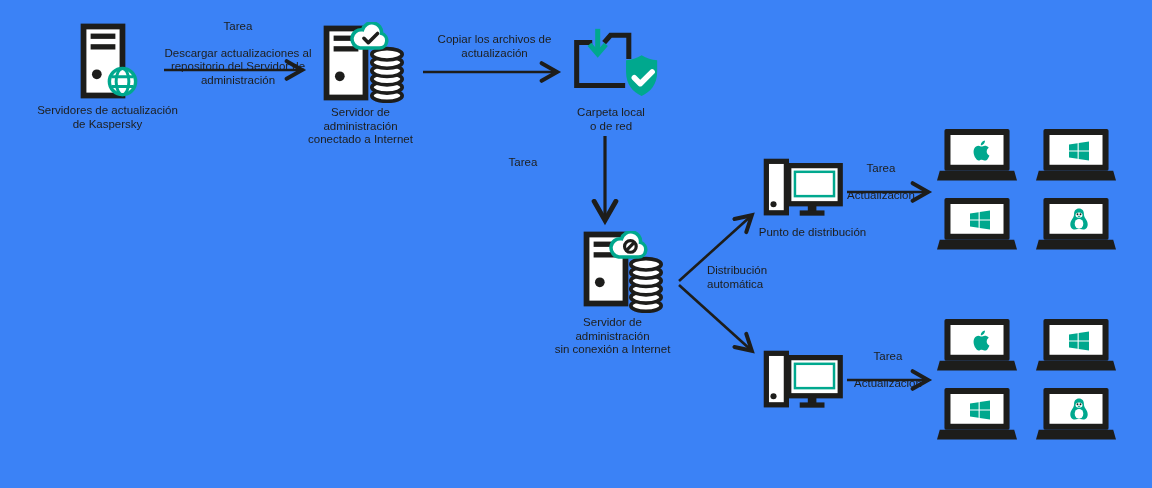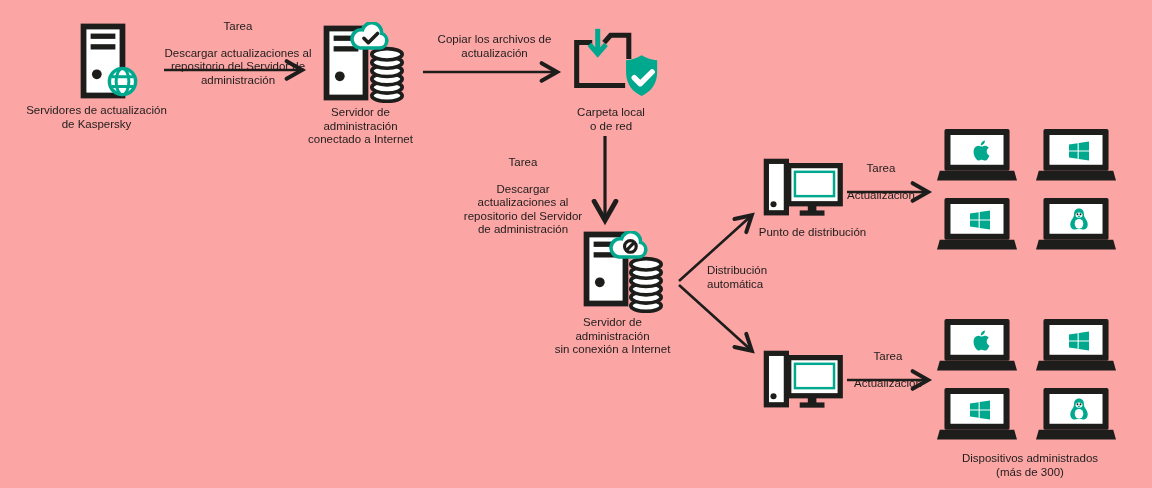--- a/index.html
+++ b/index.html
@@ -1,17 +1,17 @@
 <!DOCTYPE html>
 <html><head>
 <meta charset="utf-8">
 <style>
   html,body{margin:0;padding:0;background:#fff;}
   #canvas{
-    position:relative;width:1152px;height:488px;background:#fca5a5;overflow:hidden;
+    position:relative;width:1152px;height:488px;background:#3b82f6;overflow:hidden;
     font-family:"Liberation Sans","DejaVu Sans",sans-serif;color:#1d1d1b;
   }
   .lbl{
     position:absolute;font-size:11.5px;line-height:13.5px;text-align:center;
     white-space:pre-line;color:#1d1d1b;
   }
   .lbl.left{text-align:left;}
   .it{}
   .iconwrap{position:absolute;}
   .iconwrap svg{position:absolute;display:block;}
@@ -201,39 +201,35 @@
       <use href="#logo-tux" x="31" y="10" width="24" height="25"></use>
     </svg>
 
   <div class="lbl" style="left:157px;top:6px;width:162px">
     <span>Tarea</span><br>
     <span class="it">Descargar actualizaciones al
 repositorio del Servidor de
 administración</span>
   </div>
 
-  <div class="lbl" style="left:14px;top:104px;width:165px">Servidores de actualización
+  <div class="lbl" style="left:25px;top:104px;width:165px">Servidores de actualización
 de Kaspersky</div>
 
   <div class="lbl" style="left:288px;top:106px;width:145px">Servidor de
 administración
 conectado a Internet</div>
 
   <div class="lbl" style="left:417px;top:33px;width:155px">Copiar los archivos de
 actualización</div>
 
   <div class="lbl" style="left:556px;top:106px;width:110px">Carpeta local
 o de red</div>
 
   <div class="lbl" style="left:440px;top:142px;width:166px">
     <span>Tarea</span><br>
-    <span class="it">Descargar
-actualizaciones al
-repositorio del Servidor
-de administración</span>
   </div>
 
   <div class="lbl" style="left:525px;top:316px;width:175px">Servidor de
 administración
 sin conexión a Internet</div>
 
   <div class="lbl left" style="left:707px;top:264px;width:95px">Distribución
 automática</div>
 
   <div class="lbl" style="left:730px;top:226px;width:165px">Punto de distribución</div>
@@ -242,16 +238,14 @@
     <span>Tarea</span><br>
     <span class="it">Actualización</span>
   </div>
 
 
   <div class="lbl" style="left:843px;top:336px;width:90px">
     <span>Tarea</span><br>
     <span class="it">Actualización</span>
   </div>
 
-  <div class="lbl" style="left:945px;top:452px;width:170px">Dispositivos administrados
-(más de 300)</div>
 
 </div>
 
 </body></html>

